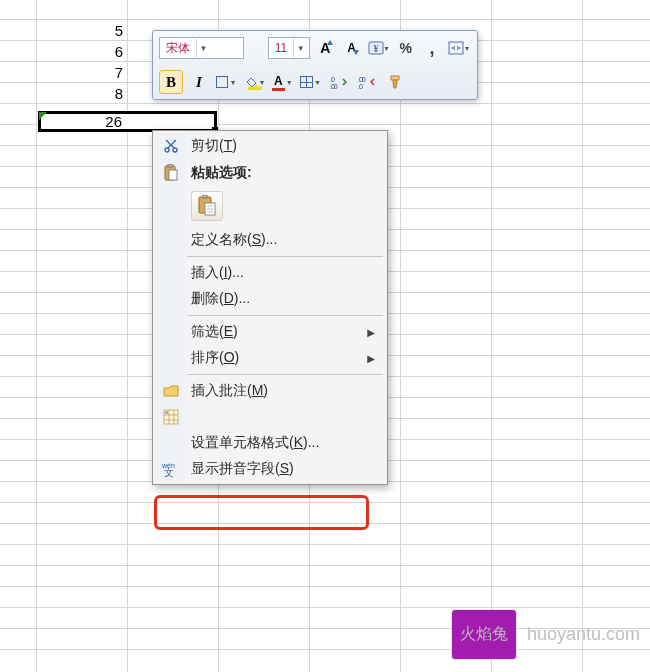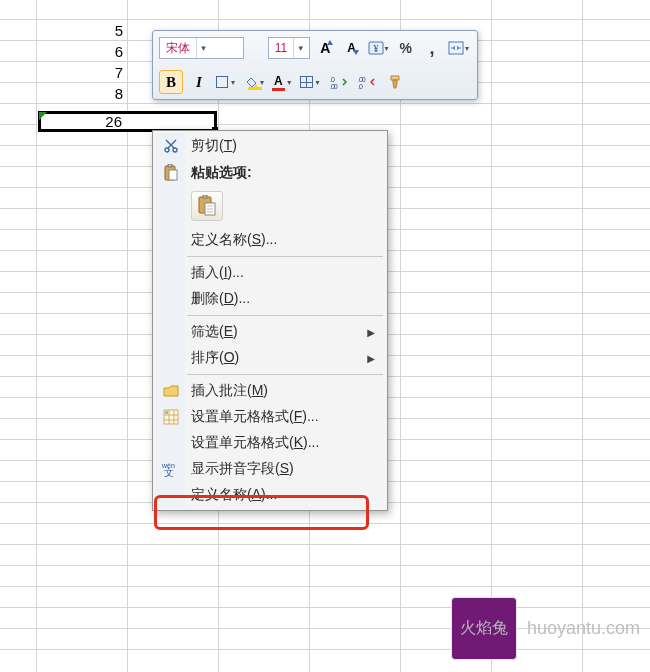--- a/index.html
+++ b/index.html
@@ -54,21 +54,21 @@
   .mi .ic{position:absolute;left:6px;width:20px;height:20px;display:flex;align-items:center;justify-content:center;}
   .mi .arr{margin-left:auto;margin-right:10px;font-size:10px;color:#444;}
   .u{text-decoration:underline;}
   .sep{height:1px;background:#c8c8c8;margin:3px 2px 3px 32px;}
   .paste-opt{padding:4px 0 6px 36px;}
   .paste-btn{width:32px;height:30px;border:1px solid #d0d0d0;border-radius:3px;background:linear-gradient(#fefefe,#ece7d8);display:flex;align-items:center;justify-content:center;}
 
   .redbox{position:absolute;left:154px;top:495px;width:215px;height:35px;border:3px solid #e1301e;border-radius:6px;pointer-events:none;}
 
   .watermark{position:absolute;right:10px;bottom:12px;display:flex;align-items:center;gap:10px;font-size:18px;color:#bfbfbf;}
-  .watermark .cn{color:#b9b9b9;background:#701a75;padding:20px 8px;border:1px solid #e5e5e5;border-radius:4px;font-size:16px;}
+  .watermark .cn{color:#b9b9b9;background:#a21caf;padding:14px 8px;border:1px solid #e5e5e5;border-radius:4px;font-size:16px;}
 
   svg{display:block;}
 </style>
 </head>
 <body>
 
 <div class="grid">
   <div class="gridline-v" style="left:36px"></div>
   <div class="gridline-v" style="left:127px"></div>
   <div class="gridline-v" style="left:218px"></div>
@@ -291,40 +291,36 @@
   </div>
 
   <div class="mi">
     <span class="ic">
       <svg width="16" height="16" viewBox="0 0 16 16">
           <rect x="1" y="1" width="14" height="14" fill="#fdf6e3" stroke="#c9b36b"></rect>
           <path d="M1 6h14M1 11h14M6 1v14M11 1v14" stroke="#c9b36b"></path>
           <rect x="2" y="2" width="3" height="3" fill="#8fb8e8"></rect>
         </svg>
     </span>
-    <span><span>设置单元格格式(</span><span class="u">F</span><span>)...</span></span>
   </div>
 
   <div class="mi">
     <span><span>设置单元格格式(</span><span class="u">K</span><span>)...</span></span>
   </div>
 
   <div class="mi">
     <span class="ic">
       <svg width="18" height="16" viewBox="0 0 18 16">
           <text x="0" y="7" font-size="7" fill="#2b5aa0">wén</text>
           <text x="2" y="15" font-size="10" fill="#2b5aa0">文</text>
         </svg>
     </span>
     <span><span>显示拼音字段(</span><span class="u">S</span><span>)</span></span>
   </div>
 
-  <div class="mi">
-    <span><span>定义名称(</span><span class="u">A</span><span>)...</span></span>
-  </div>
 
 </div>
 
 <div class="redbox"></div>
 
 <div class="watermark">
   <span class="cn">火焰兔</span>
   <span>huoyantu.com</span>
 </div>
 

